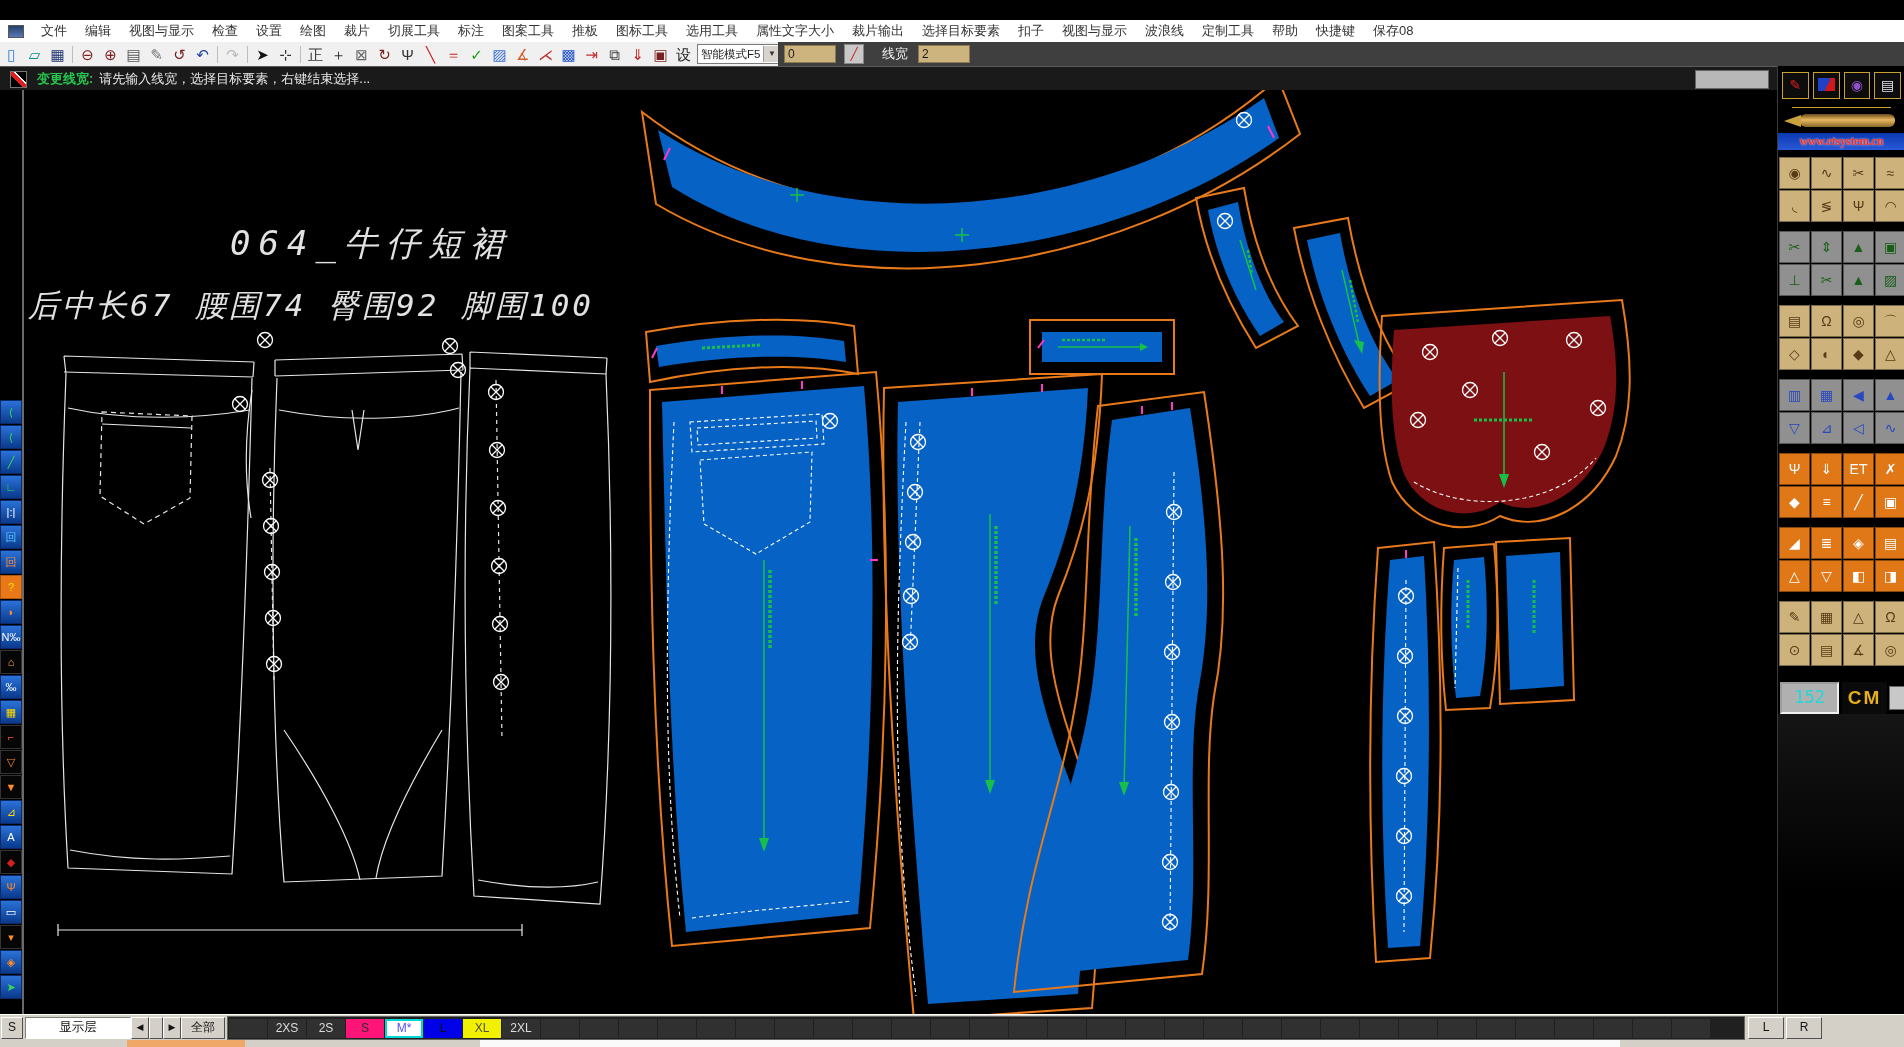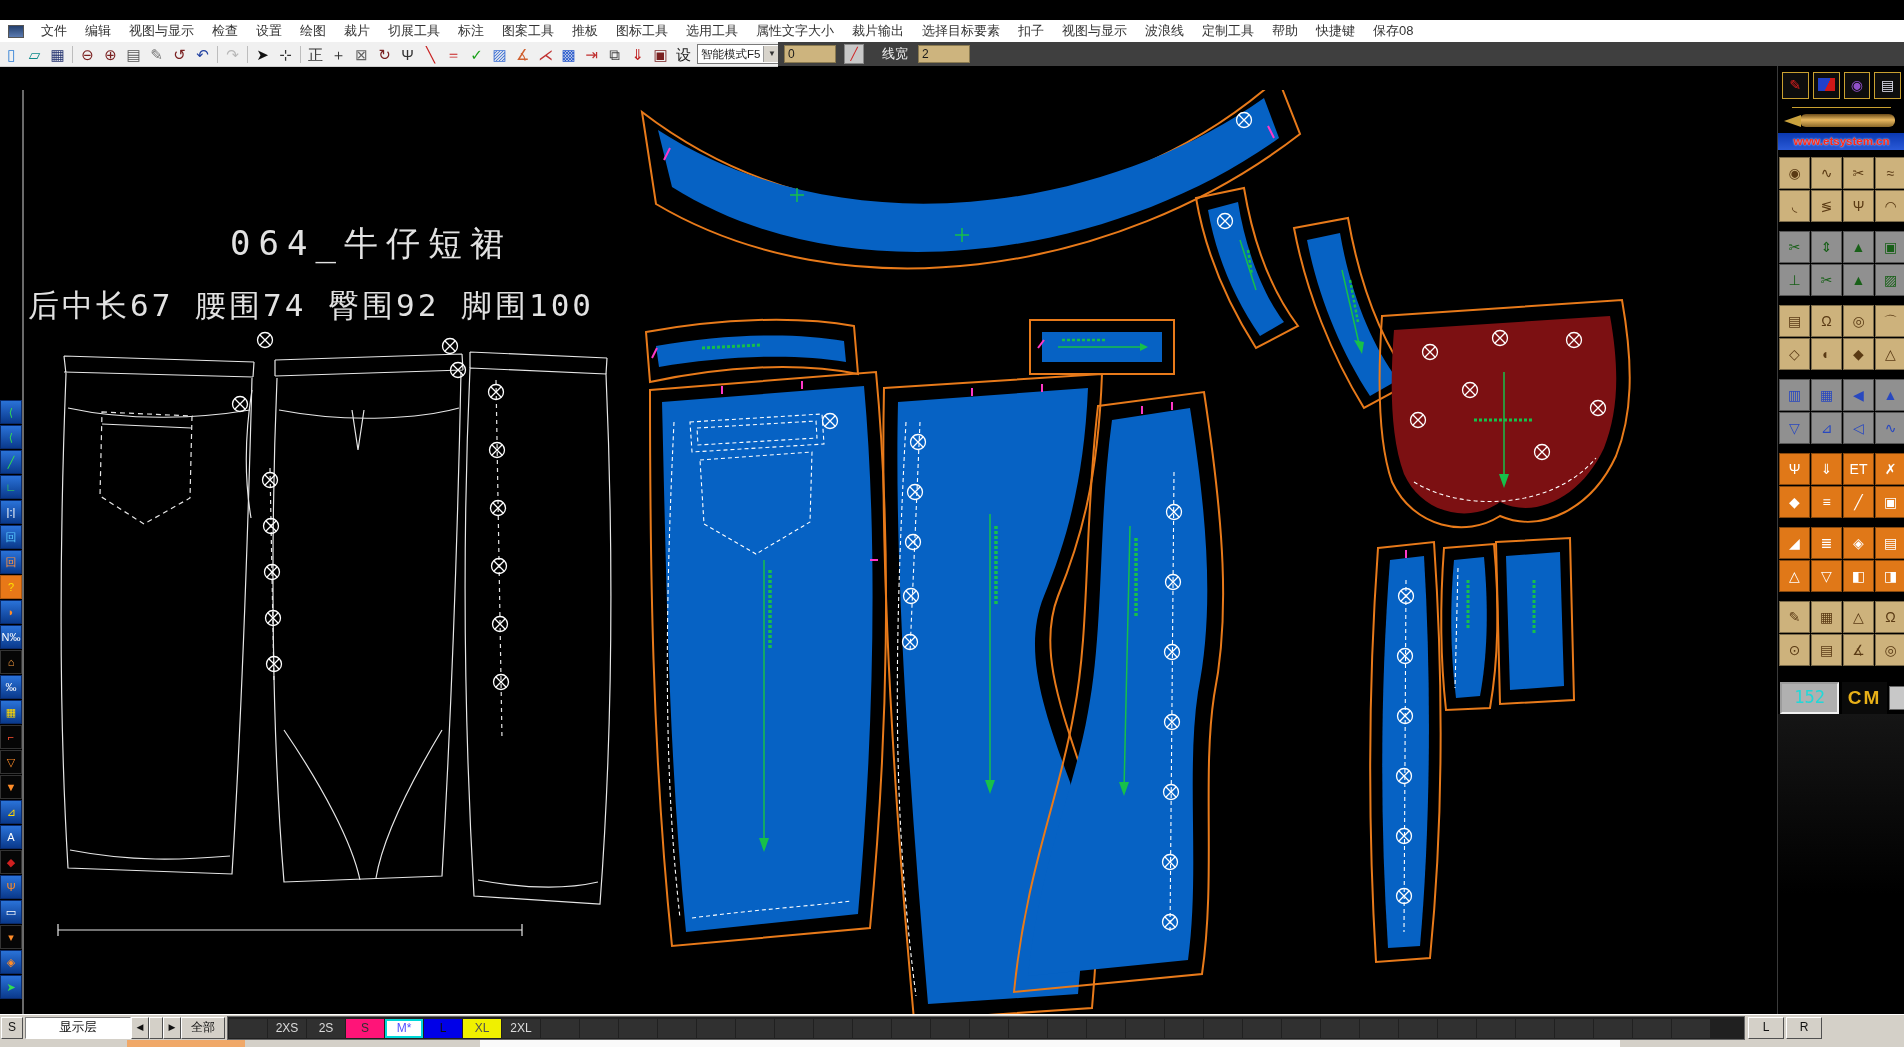--- a/index.html
+++ b/index.html
@@ -47,37 +47,37 @@
   .hint{color:#e8e8e8;font-size:13px;white-space:nowrap;}
   .stfield{position:absolute;left:1695px;top:3px;width:72px;height:17px;background:#b8b8b8;border:1px solid #666;}
   
   .left-rail{left:0;top:90px;width:22px;height:924px;background:#000;}
   #left-rail-icons{margin-top:310px;}
   .lti{width:20px;height:22px;margin:0 0 1px 0;font-size:11px;line-height:22px;text-align:center;overflow:hidden;}
   .lti.bg-blue{background:linear-gradient(180deg,#2a72d8,#0a3a8c);border:1px solid #0a2a6a;}
   .lti.bg-black{background:#060606;border:1px solid #333;}
   .lti.bg-orange{background:#e87818;border:1px solid #b05810;}
   
-  .canvas{left:22px;top:90px;width:1755px;height:900px;background:#000;}
+  .canvas{left:22px;top:90px;width:1755px;height:900px;background:#000;font-style:italic;}
   .ctitle{font-family:"DejaVu Sans Mono",monospace;font-size:34px;letter-spacing:8px;fill:#e2e2e2;}
   .cmeas{font-family:"DejaVu Sans Mono",monospace;font-size:31px;letter-spacing:3px;fill:#e2e2e2;}
   
   .right-panel{left:1777px;top:66px;width:127px;height:948px;background:#000;border-left:1px solid #3a3a3a;}
   #rp-buttons{display:flex;padding:6px 2px 0 2px;}
   .rpb{width:25px;height:25px;border:1px solid #c8a030;margin:0 2px;background:#0d0d0d;
        text-align:center;line-height:25px;font-size:14px;}
   .flagfill{display:block;width:17px;height:13px;margin:5px auto;
             background:linear-gradient(115deg,#2040c8 55%,#d01818 55%);}
   .connector{height:8px;margin:0 14px;border-bottom:1px solid #c8a030;}
   .pencil{height:13px;margin:6px 10px 6px 22px;border-radius:6px;position:relative;
           background:linear-gradient(180deg,#6a4a18,#e8b860 45%,#8a6828);}
   .pencil:before{content:"";position:absolute;left:-16px;top:1px;width:0;height:0;
           border-right:17px solid #caa23e;border-top:6px solid transparent;border-bottom:6px solid transparent;}
   .banner{height:17px;background:linear-gradient(180deg,#0a38b0,#2a5ad8);color:#ff2818;
-          font-family:Liberation Sans, sans-serif;font-size:11.5px;font-weight:bold;text-align:center;
+          font-family:Liberation Serif, serif;font-size:11.5px;font-weight:bold;text-align:center;
           line-height:17px;text-shadow:0 0 2px #ffffff;}
   #rp-grid{padding-top:7px;}
   .rpg{display:grid;grid-template-columns:repeat(4,31px);gap:1px;margin:0 0 9px 1px;}
   .rpc{height:30px;text-align:center;line-height:30px;font-size:14px;border:1px solid rgba(0,0,0,.4);overflow:hidden;}
   .rpc.bg-tan{background:#cdb27c;}
   .rpc.bg-gray{background:#909090;}
   .rpc.bg-orange{background:#e07818;}
   .cmbar{display:flex;align-items:center;margin:16px 0 0 2px;}
   .lcd{width:56px;height:28px;background:#b0b0b0;border:2px inset #f0f0f0;color:#22d8d8;
        font-family:"DejaVu Sans Mono",monospace;font-size:17px;text-align:center;line-height:26px;}
@@ -178,20 +178,26 @@
       </div>
     </div>
     <div class="tb-dark">
       <input class="tanin" style="margin-left: 6px;" readonly="" value="0">
       <div class="slashbtn">╱</div>
       <span class="lwlabel">线宽</span>
       <input class="tanin" readonly="" value="2" style="">
     </div>
   </div>
 
+  <div class="abs statusbar">
+    <div class="stico"></div>
+    <span class="cmd">变更线宽:</span>
+    <span class="hint">请先输入线宽，选择目标要素，右键结束选择...</span>
+    <div class="stfield"></div>
+  </div>
 
   <div class="abs left-rail">
     <div id="left-rail-icons">
         <div class="lti bg-blue" style="color: rgb(48, 224, 80);">⟨</div>
         <div class="lti bg-blue" style="color: rgb(48, 224, 80);">⟨</div>
         <div class="lti bg-blue" style="color: rgb(48, 224, 80);">╱</div>
         <div class="lti bg-blue" style="color: rgb(48, 224, 80);">∟</div>
         <div class="lti bg-blue" style="color: rgb(255, 255, 255);">|:|</div>
         <div class="lti bg-blue" style="color: rgb(88, 200, 255);">回</div>
         <div class="lti bg-blue" style="color: rgb(255, 144, 64);">回</div>

